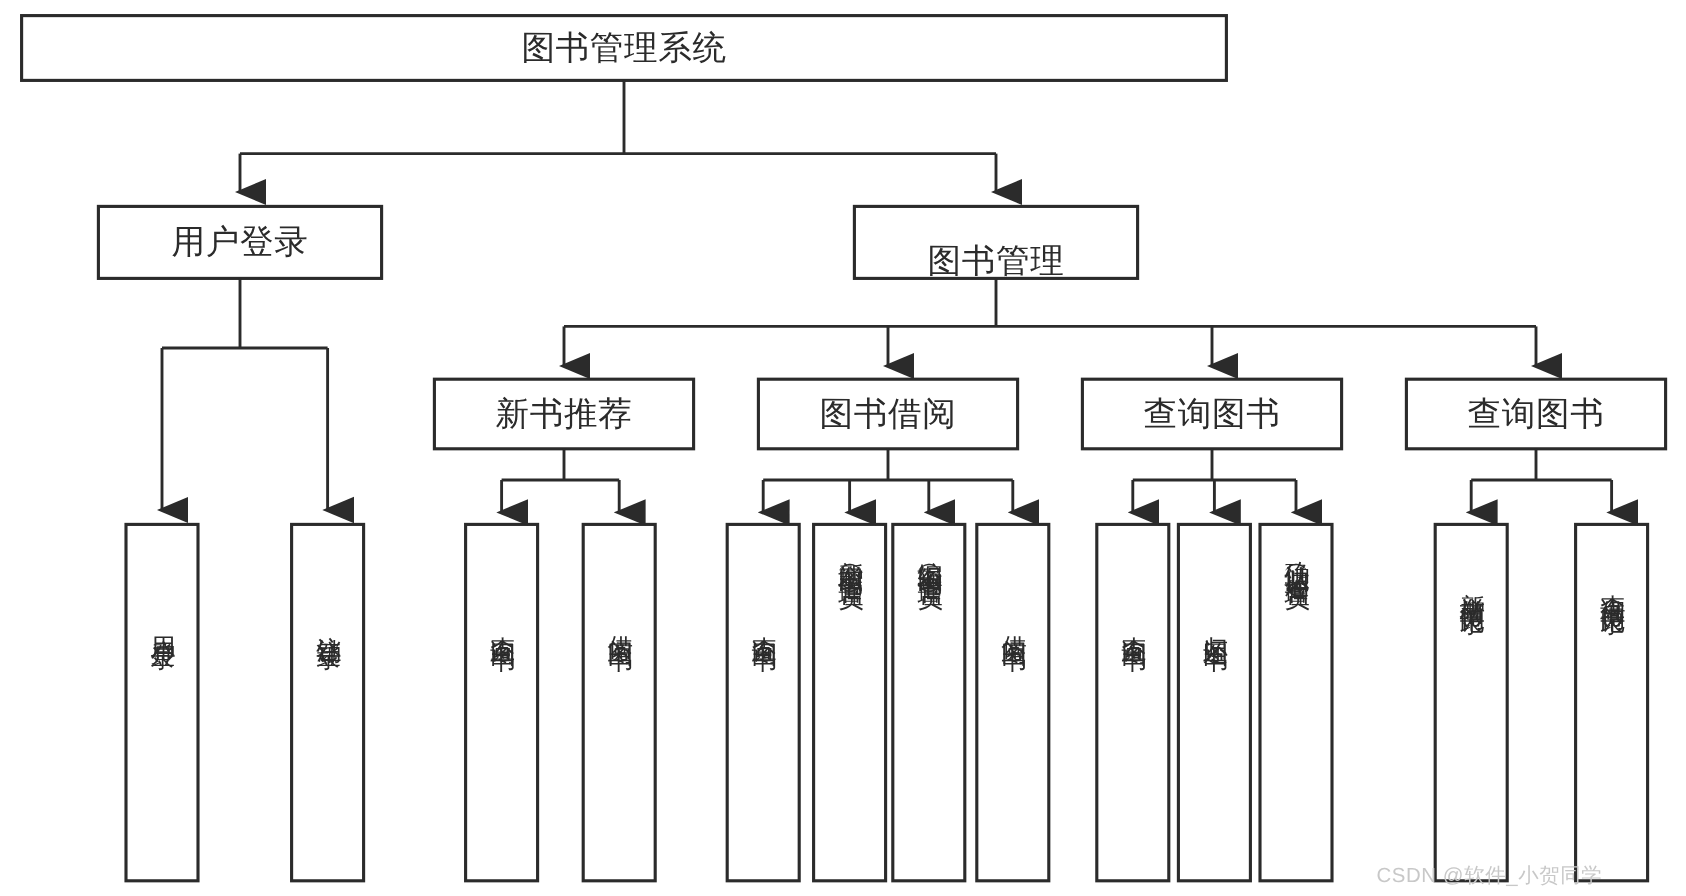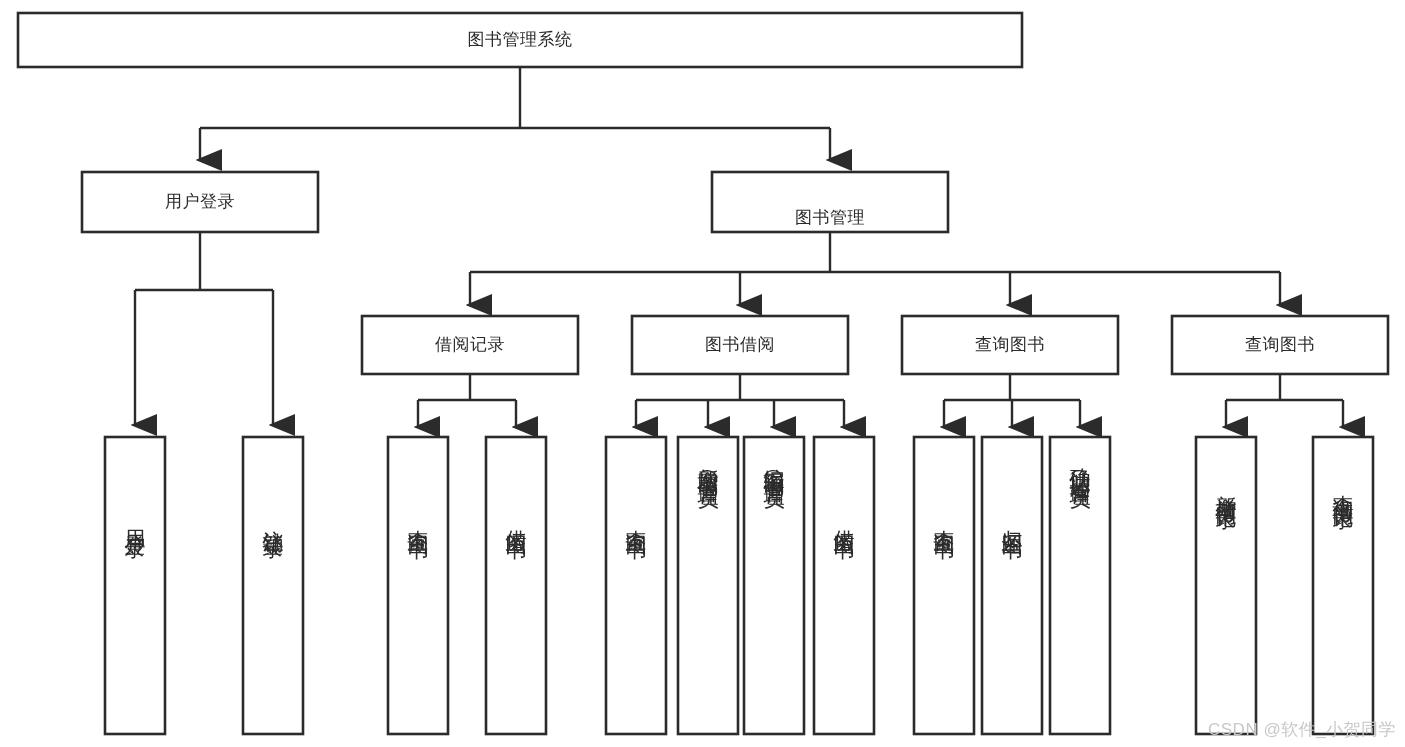--- a/index.html
+++ b/index.html
@@ -43,21 +43,21 @@
     position: absolute;
     display: flex;
     align-items: center;
     justify-content: center;
     color: #2b2b2b;
     text-align: center;
     pointer-events: none;
     font-family: "Liberation Sans", "DejaVu Sans", sans-serif;
   }
   .node-label.horizontal {
-    font-size: 17px;
+    font-size: 28px;
     line-height: 1.2;
     letter-spacing: 0.5px;
   }
   .node-label.vertical {
     writing-mode: vertical-rl;
     text-orientation: upright;
     font-size: 21px;
     letter-spacing: 3px;
     justify-content: flex-start;
     padding-top: 8px;
@@ -147,34 +147,34 @@
     <path class="connector" d="M 1226 400 L 1343 400"></path>
     <path class="connector" marker-end="url(#arrow)" d="M 1226 400 L 1226 427"></path>
     <path class="connector" marker-end="url(#arrow)" d="M 1343 400 L 1343 427"></path>
   </svg>
 
   <div class="node-label horizontal" style="left:18px; top:13px; width:1004px; height:54px;">图书管理系统</div>
 
   <div class="node-label horizontal" style="left:82px; top:172px; width:236px; height:60px;">用户登录</div>
   <div class="node-label horizontal" style="left:712px; top:188px; width:236px; height:60px;">图书管理</div>
 
-  <div class="node-label horizontal" style="left:362px; top:316px; width:216px; height:58px;">借阅记录</div>
+  <div class="node-label horizontal" style="left:362px; top:316px; width:216px; height:58px;">新书推荐</div>
   <div class="node-label horizontal" style="left:632px; top:316px; width:216px; height:58px;text-align:center;">图书借阅</div>
   <div class="node-label horizontal" style="left:902px; top:316px; width:216px; height:58px;">查询图书</div>
   <div class="node-label horizontal" style="left:1172px; top:316px; width:216px; height:58px;">查询图书</div>
 
   <div class="node-label vertical" style="left:105px; top:505px; width:60px; height:229px;">用户登录</div>
   <div class="node-label vertical" style="left:243px; top:505px; width:60px; height:229px;">注销登录</div>
   <div class="node-label vertical" style="left:388px; top:505px; width:60px; height:229px;">查询图书</div>
   <div class="node-label vertical" style="left:486px; top:505px; width:60px; height:229px;">借阅图书</div>
   <div class="node-label vertical" style="left:606px; top:505px; width:60px; height:229px;">查询图书</div>
   <div class="node-label vertical" style="left:678px; top:443px; width:60px; height:291px;">新增图书（管理员）</div>
   <div class="node-label vertical" style="left:744px; top:443px; width:60px; height:291px;">编辑图书（管理员）</div>
   <div class="node-label vertical" style="left:814px; top:505px; width:60px; height:229px;">借阅图书</div>
   <div class="node-label vertical" style="left:914px; top:505px; width:60px; height:229px;">查询图书</div>
   <div class="node-label vertical" style="left:982px; top:505px; width:60px; height:229px;">归还图书</div>
   <div class="node-label vertical" style="left:1050px; top:443px; width:60px; height:291px;">确认归还（管理员）</div>
   <div class="node-label vertical" style="left:1196px; top:470px; width:60px; height:264px;">新增借阅记录</div>
   <div class="node-label vertical" style="left:1313px; top:470px; width:60px; height:264px;">查询借阅记录</div>
 
-  <div class="watermark" style="left:1208px; top:718px;">CSDN @软件_小贺同学</div>
+  <div class="watermark" style="left:1147px; top:718px;">CSDN @软件_小贺同学</div>
 
 </div>
 
 </body></html>

